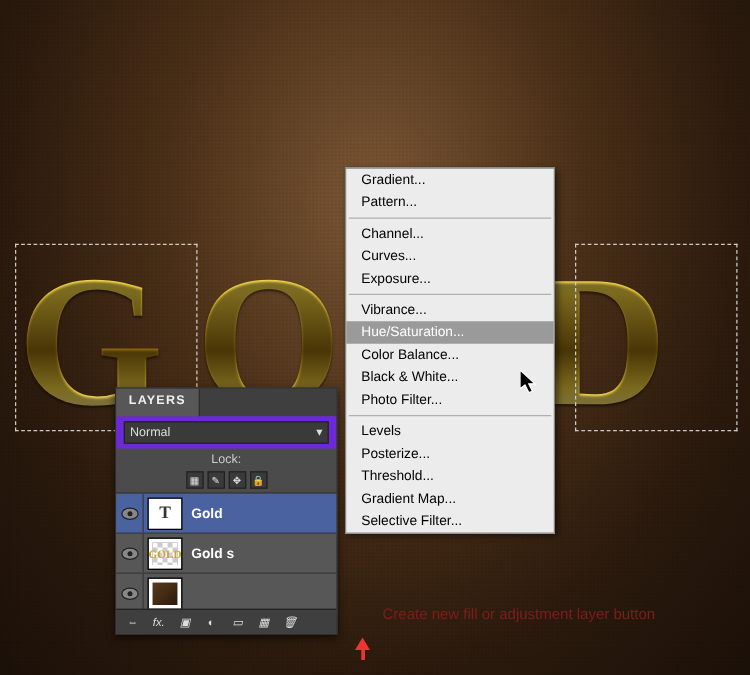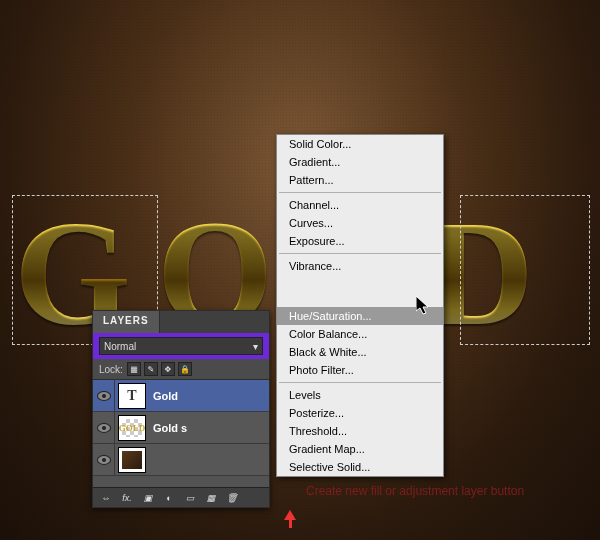--- a/index.html
+++ b/index.html
@@ -50,21 +50,21 @@
     padding:4px 10px; font-weight:bold; letter-spacing:1px;
     font-size:10px; background:#575757; border-right:1px solid #2d2d2d;
     color:#f0f0f0;
   }
   .panel-row1 { display:flex; align-items:center; padding:4px 6px; gap:6px; background:#6d28d9;}
   .blend-select {
     flex:1; height:18px; background:#3a3a3a; border:1px solid #222;
     color:#ddd; font-size:10px; padding:1px 4px;
     display:flex; align-items:center; justify-content:space-between;
   }
-  .panel-row2 { display:flex; align-items:center; padding:3px 6px; gap:4px; background:#4b4b4b; border-bottom:1px solid #2d2d2d;}
+  .panel-row2 { display:flex; align-items:center; padding:3px 6px; gap:4px; background:#4b4b4b; border-bottom:1px solid #2d2d2d;flex-direction:column;}
   .lock-label { font-size:10px; color:#ccc; }
   .lock-icons { display:flex; gap:3px; }
   .mini-icon {
     width:14px; height:14px; background:#3a3a3a; border:1px solid #222;
     display:flex; align-items:center; justify-content:center; font-size:8px;
   }
   .layer-list { background:#575757; }
   .layer-row {
     display:flex; align-items:center; height:32px;
     border-bottom:1px solid #3a3a3a;
@@ -92,21 +92,21 @@
   .foot-icon { width:14px; height:12px; font-size:9px; color:#ddd; display:flex;align-items:center;justify-content:center; font-style:italic;}
 
   
   .ctx-menu {
     position:absolute; left:276px; top:134px; width:168px;
     background:#ececec; border:1px solid #888;
     box-shadow:2px 2px 6px rgba(0,0,0,.6);
     font-size:11px; color:#000;
   }
   .ctx-item { padding:3px 12px; white-space:nowrap; }
-  .ctx-item.hover { background:#9a9a9a; color:#fff;margin-top:32px; }
+  .ctx-item.hover { background:#9a9a9a; color:#fff; }
   .ctx-sep { height:1px; background:#b0b0b0; margin:3px 2px; }
 
   
   .cursor {
     position:absolute; left:416px; top:296px; width:16px; height:20px;
     pointer-events:none;
   }
   .cursor svg { display:block; }
 
   
@@ -193,39 +193,38 @@
     <div class="foot-icon">fx.</div>
     <div class="foot-icon">▣</div>
     <div class="foot-icon">◐</div>
     <div class="foot-icon">▭</div>
     <div class="foot-icon">▦</div>
     <div class="foot-icon">🗑</div>
   </div>
 </div>
 
 <div class="ctx-menu">
-  <div class="ctx-item">Solid Color...</div>
   <div class="ctx-item">Gradient...</div>
   <div class="ctx-item">Pattern...</div>
   <div class="ctx-sep"></div>
   <div class="ctx-item">Channel...</div>
   <div class="ctx-item">Curves...</div>
   <div class="ctx-item">Exposure...</div>
   <div class="ctx-sep"></div>
   <div class="ctx-item">Vibrance...</div>
   <div class="ctx-item hover">Hue/Saturation...</div>
   <div class="ctx-item">Color Balance...</div>
   <div class="ctx-item">Black &amp; White...</div>
   <div class="ctx-item">Photo Filter...</div>
   <div class="ctx-sep"></div>
   <div class="ctx-item">Levels</div>
   <div class="ctx-item">Posterize...</div>
   <div class="ctx-item">Threshold...</div>
   <div class="ctx-item">Gradient Map...</div>
-  <div class="ctx-item">Selective Solid...</div>
+  <div class="ctx-item">Selective Filter...</div>
 </div>
 
 <div class="cursor">
   <svg width="16" height="20" viewBox="0 0 16 20">
       <polygon points="0,0 0,15 4,12 7,18 10,17 7,11 12,11" fill="#000" stroke="#fff" stroke-width="1"></polygon>
     </svg>
 </div>
 
 <div class="arrow">
   <div class="head"></div>

